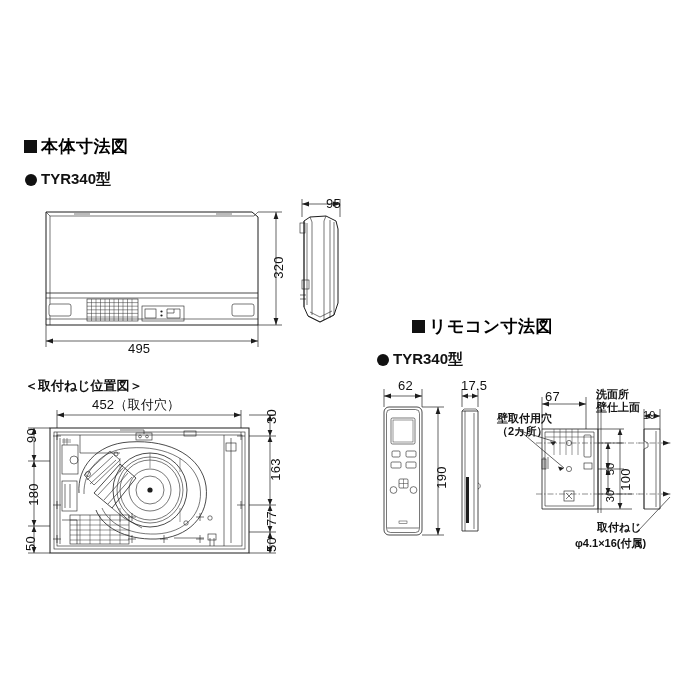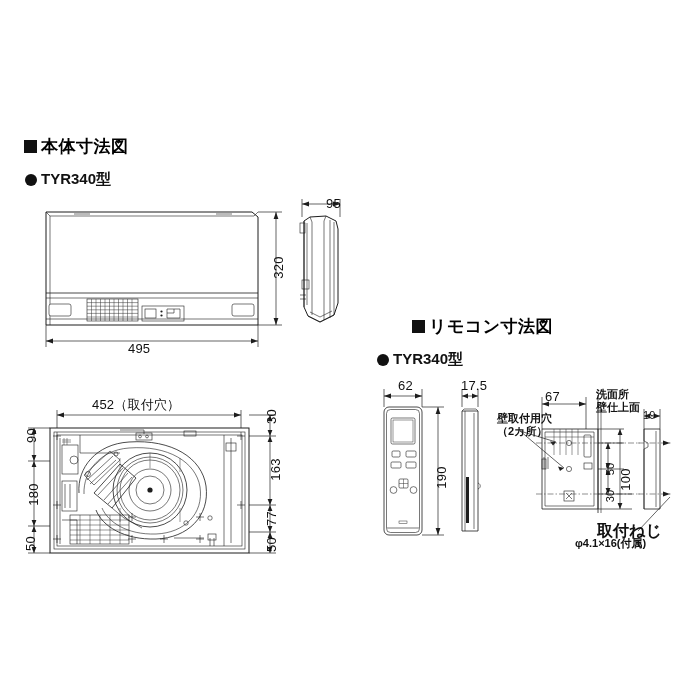--- a/index.html
+++ b/index.html
@@ -141,20 +141,21 @@
       <rect class="ln ln06" x="12" y="85" width="7" height="9" fill="#fff"></rect>
       <path class="ln ln06" d="M10 100 L16 100"></path>
       <path class="ln ln06" d="M10 104 L16 104"></path>
 
       <path class="ln ln06" d="M18 121 L30 127 L44 120"></path>
       <path class="ln ln06" d="M20 117 L30 122 L42 116"></path>
     </svg>
   </div>
   <div class="abs dim" style="left:310px;top:196px;margin-left:16px;">95</div>
 
+  <div class="abs sub-head" style="left:25px;top:377px;">＜取付ねじ位置図＞</div>
 
   <div class="abs" style="left:24px;top:398px;">
     <svg width="280" height="170" viewBox="0 0 280 170">
 
       <g class="ext">
         <line x1="33" y1="30" x2="33" y2="12"></line>
         <line x1="217" y1="30" x2="217" y2="12"></line>
         <line x1="33" y1="17" x2="217" y2="17"></line>
       </g>
       <path class="fillk" d="M33 17 L40 14.6 L40 19.4 Z"></path>
@@ -499,16 +500,16 @@
   <div class="abs note b" style="left:596px;top:401px;">壁仕上面</div>
 
   <div class="abs note b" style="left:497px;top:412px;">壁取付用穴</div>
   <div class="abs note b" style="left:497px;top:425px;">（2カ所）</div>
 
   <div class="abs dim sm vert" style="left:598px;top:463px;width:24px;text-align:center;">50</div>
   <div class="abs dim sm vert" style="left:598px;top:490px;width:24px;text-align:center;">30</div>
   <div class="abs dim vert" style="left:608px;top:472px;width:34px;text-align:center;">100</div>
   <div class="abs dim sm" style="left:643px;top:409px;">19</div>
 
-  <div class="abs note b" style="left:597px;top:521px;font-size:16px;text-align:right;">取付ねじ</div>
+  <div class="abs note b" style="left:597px;top:521px;font-size:11px;text-align:right;">取付ねじ</div>
   <div class="abs note b" style="left:575px;top:537px;font-size:11px;">φ4.1×16(付属)</div>
 
 </div>
 
 </body></html>

